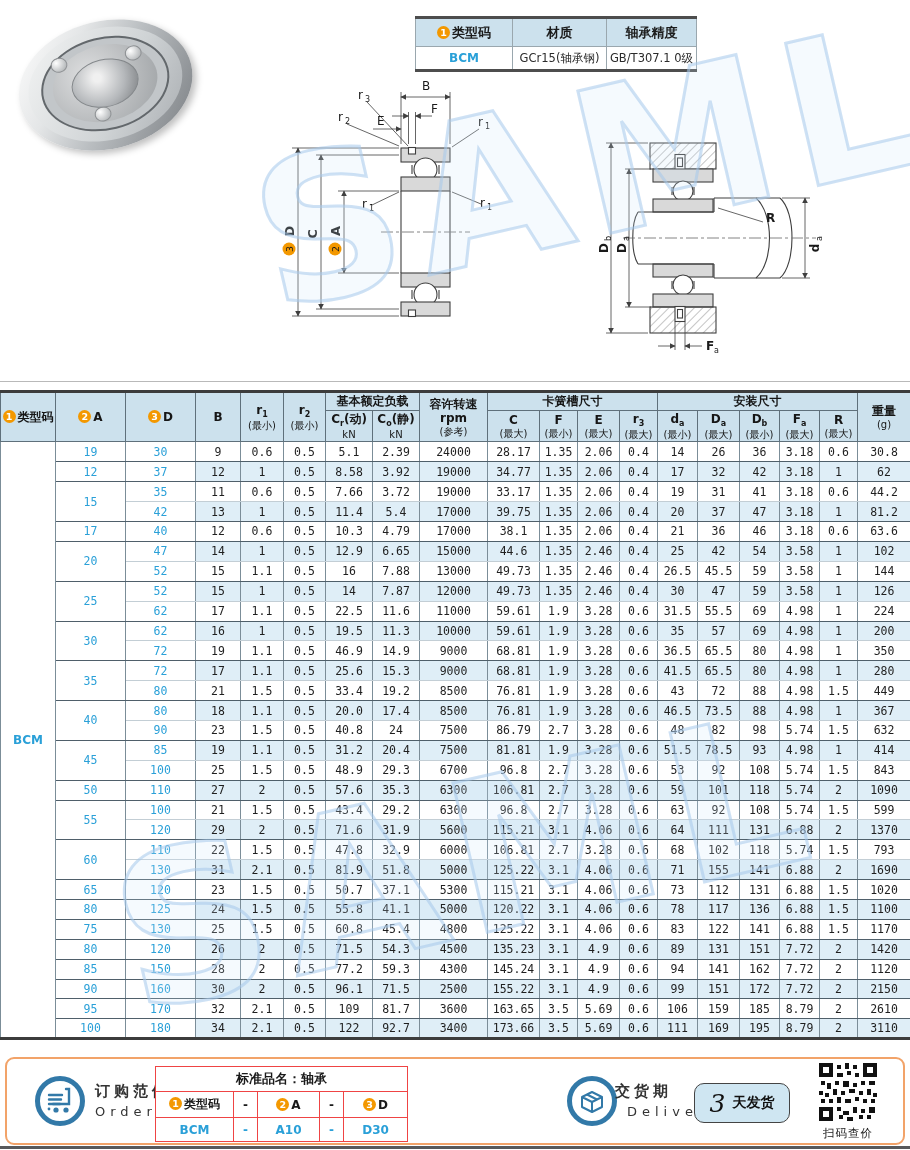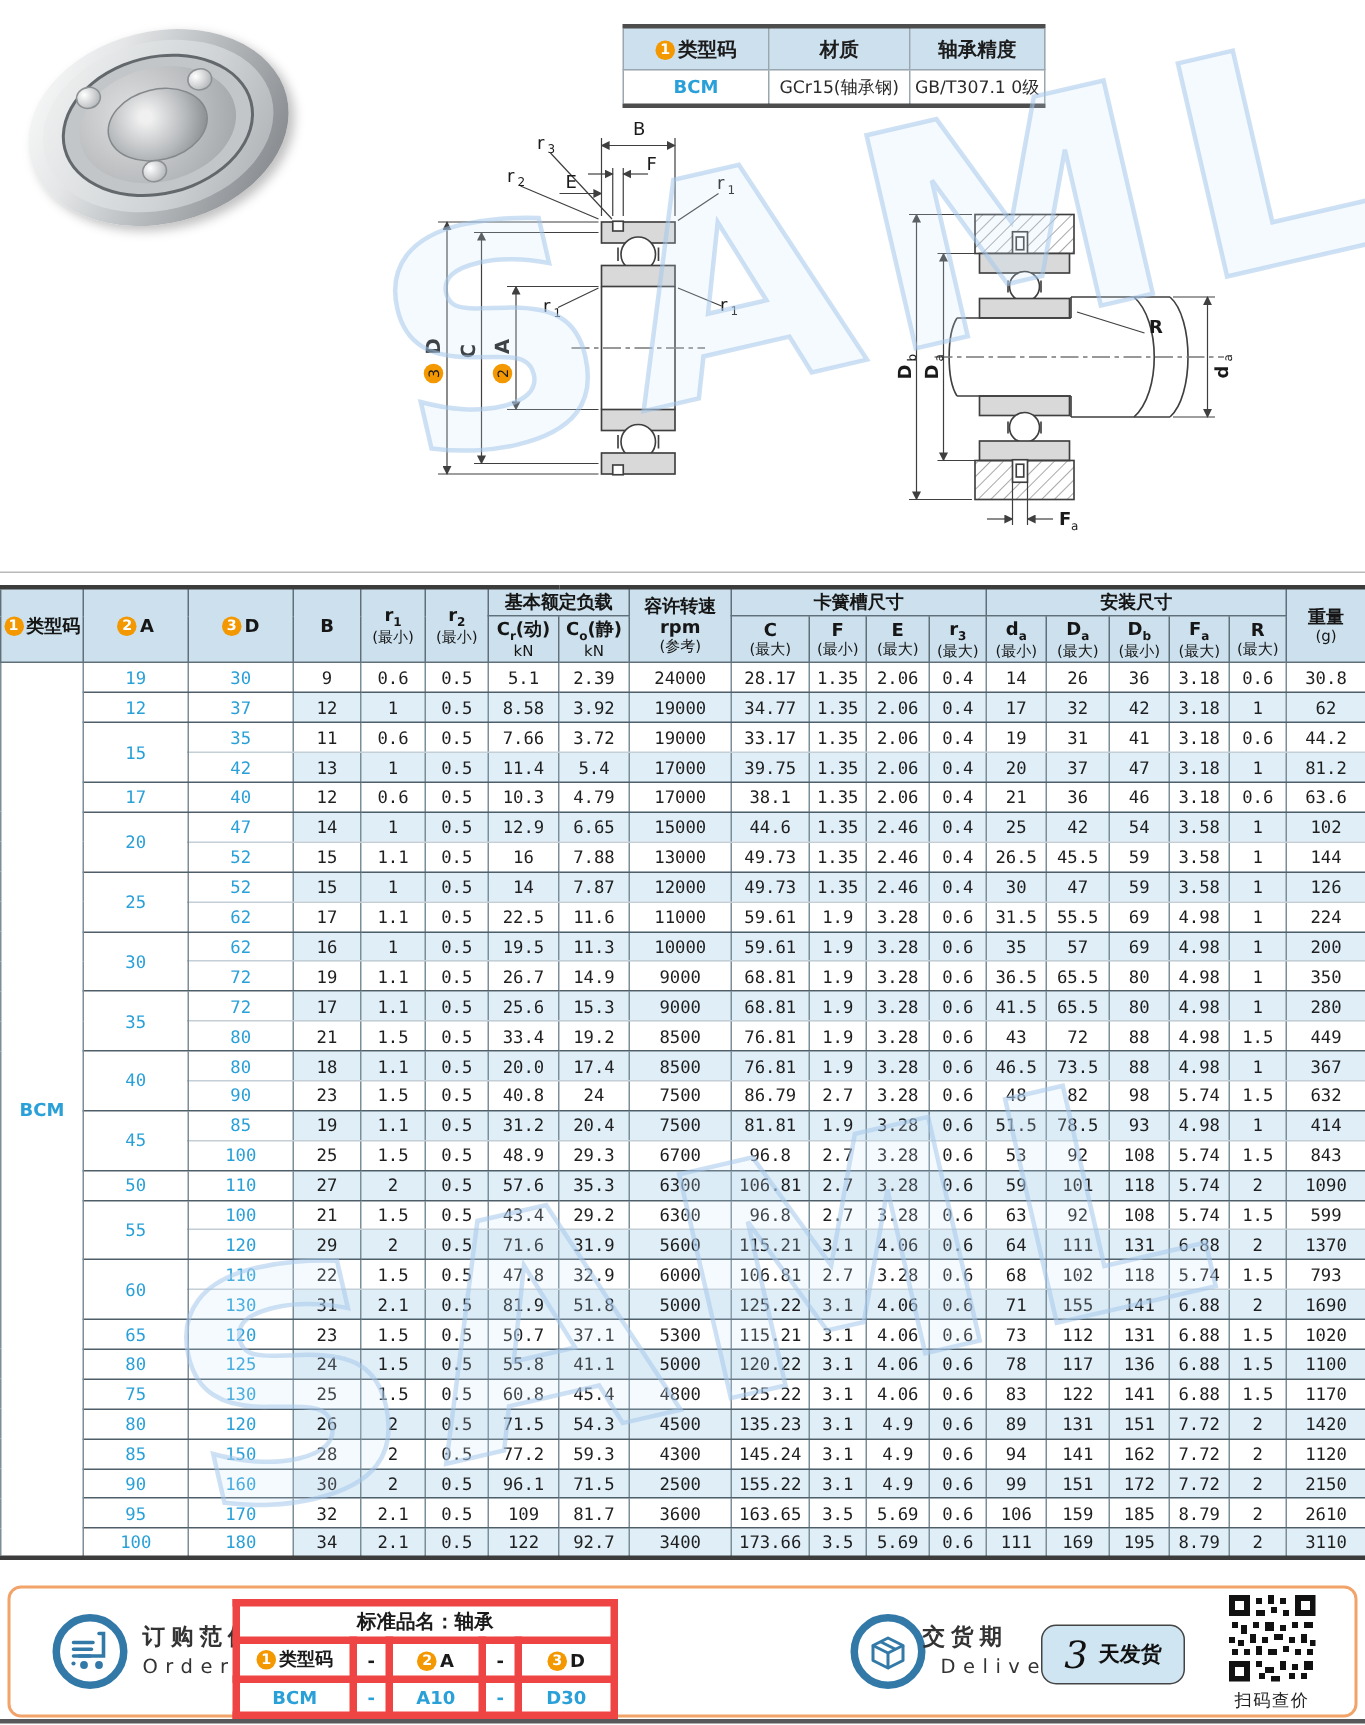--- a/index.html
+++ b/index.html
@@ -61,21 +61,21 @@
 
   
   .bottom-bar{position:absolute;left:5px;top:1057px;width:900px;height:88px;border:2px solid #f2a369;
               border-radius:9px;background:#fff;z-index:2}
   .icon-circle{position:absolute;width:50px;height:50px;border-radius:50%;border:5px solid #3279a8;
                display:flex;align-items:center;justify-content:center}
   .sec-title{position:absolute;font-size:15px;color:#333;letter-spacing:4px;font-weight:600}
   .sec-sub{position:absolute;font-size:13px;color:#333;letter-spacing:5px}
 
   .order-table{position:absolute;left:148px;top:7px;width:252px;border-collapse:collapse;table-layout:fixed}
-  .order-table td,.order-table th{border:5px solid #ef4444;text-align:center;background:#fff}
+  .order-table td,.order-table th{border:1px solid #ef4444;text-align:center;background:#fff}
   .order-table .ot-title{font-size:13px;font-weight:700;height:25px;color:#1a1a1a}
   .order-table .ot-h{font-size:12px;font-weight:700;height:26px;color:#1a1a1a}
   .order-table .ot-v{font-size:12px;height:24px;color:#2aa0d8;font-weight:700}
 
   .pill{position:absolute;left:687px;top:24px;width:96px;height:40px;background:#cfe6f2;border:1.5px solid #444;
         border-radius:10px;display:flex;align-items:center;justify-content:center;gap:7px}
   .pill .num{font-size:25px;font-style:italic;font-family:"DejaVu Serif","Liberation Serif",serif;color:#111}
   .pill .txt{font-size:14px;font-weight:700;color:#111}
 
   .qr-wrap{position:absolute;left:808px;top:4px;width:66px;text-align:center}
@@ -548,21 +548,21 @@
           <td class="alt">69</td>
           <td class="alt">4.98</td>
           <td class="alt">1</td>
           <td class="alt">200</td>
         </tr>
         <tr class="ge">
           <td class="blue">72</td>
           <td>19</td>
           <td>1.1</td>
           <td>0.5</td>
-          <td>26.7</td>
+          <td>46.9</td>
           <td>14.9</td>
           <td>9000</td>
           <td>68.81</td>
           <td>1.9</td>
           <td>3.28</td>
           <td>0.6</td>
           <td>36.5</td>
           <td>65.5</td>
           <td>80</td>
           <td>4.98</td>

